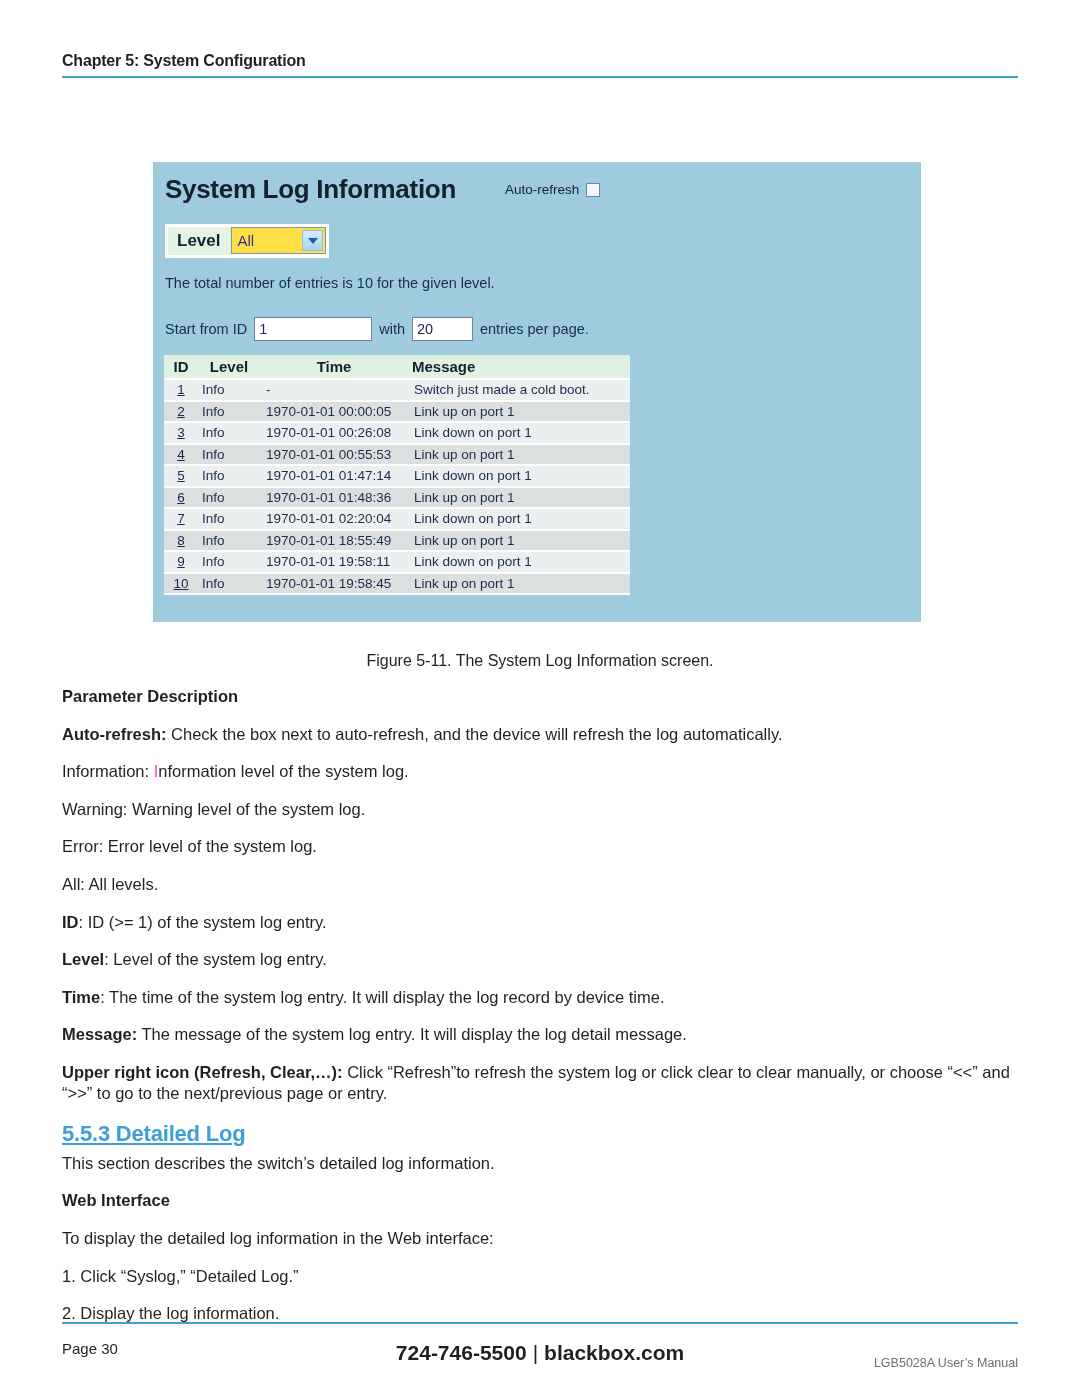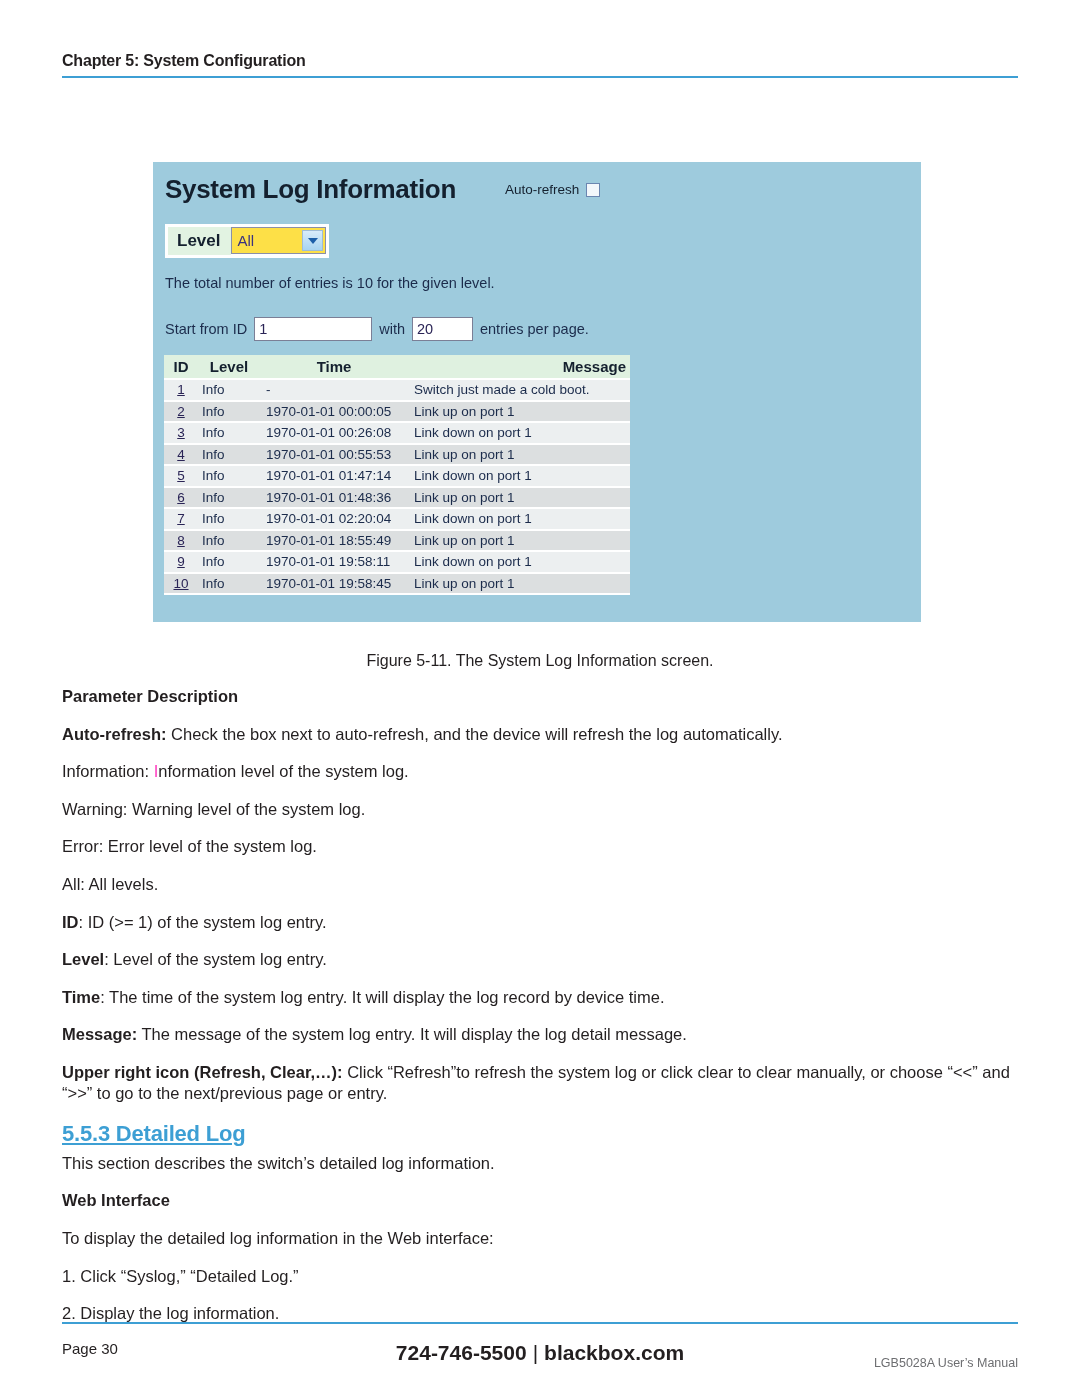--- a/index.html
+++ b/index.html
@@ -321,21 +321,21 @@
       <span class="txtinput narrow">20</span>
       <span>entries per page.</span>
     </div>
 
     <table class="logtable">
       <thead>
         <tr>
           <th class="col-id">ID</th>
           <th class="col-level" style="text-align:center;padding-right:4px !important;">Level</th>
           <th class="col-time" style="text-align:center;padding-left:4px !important;">Time</th>
-          <th class="col-msg" style="text-align:right;padding-left:4px !important;">Message</th>
+          <th class="col-msg" style="text-align:left;padding-left:4px !important;">Message</th>
         </tr>
       </thead>
       <tbody>
           <tr>
             <td class="col-id"><span class="idlink">1</span></td>
             <td class="col-level">Info</td>
             <td class="col-time">-</td>
             <td class="col-msg">Switch just made a cold boot.</td>
           </tr>
           <tr>

